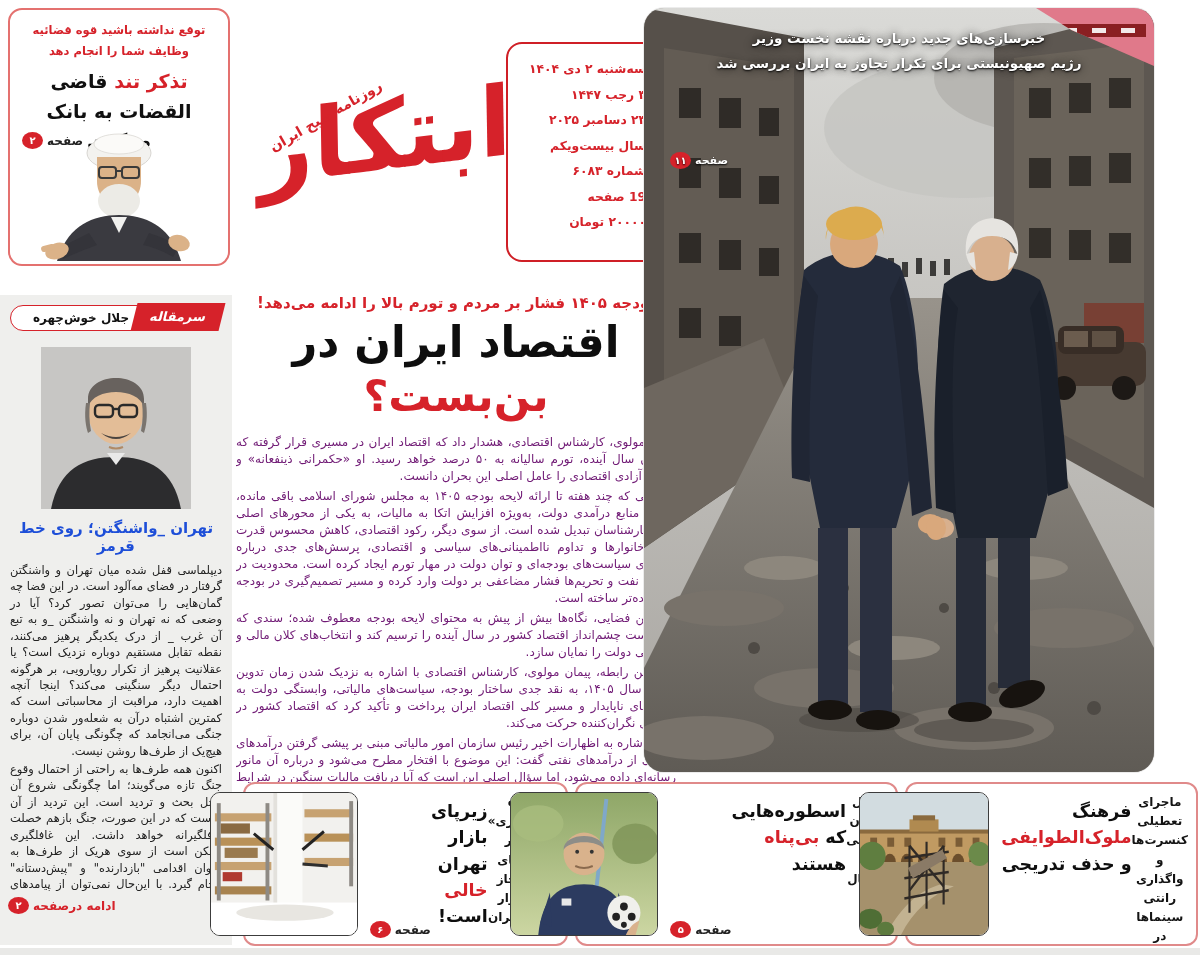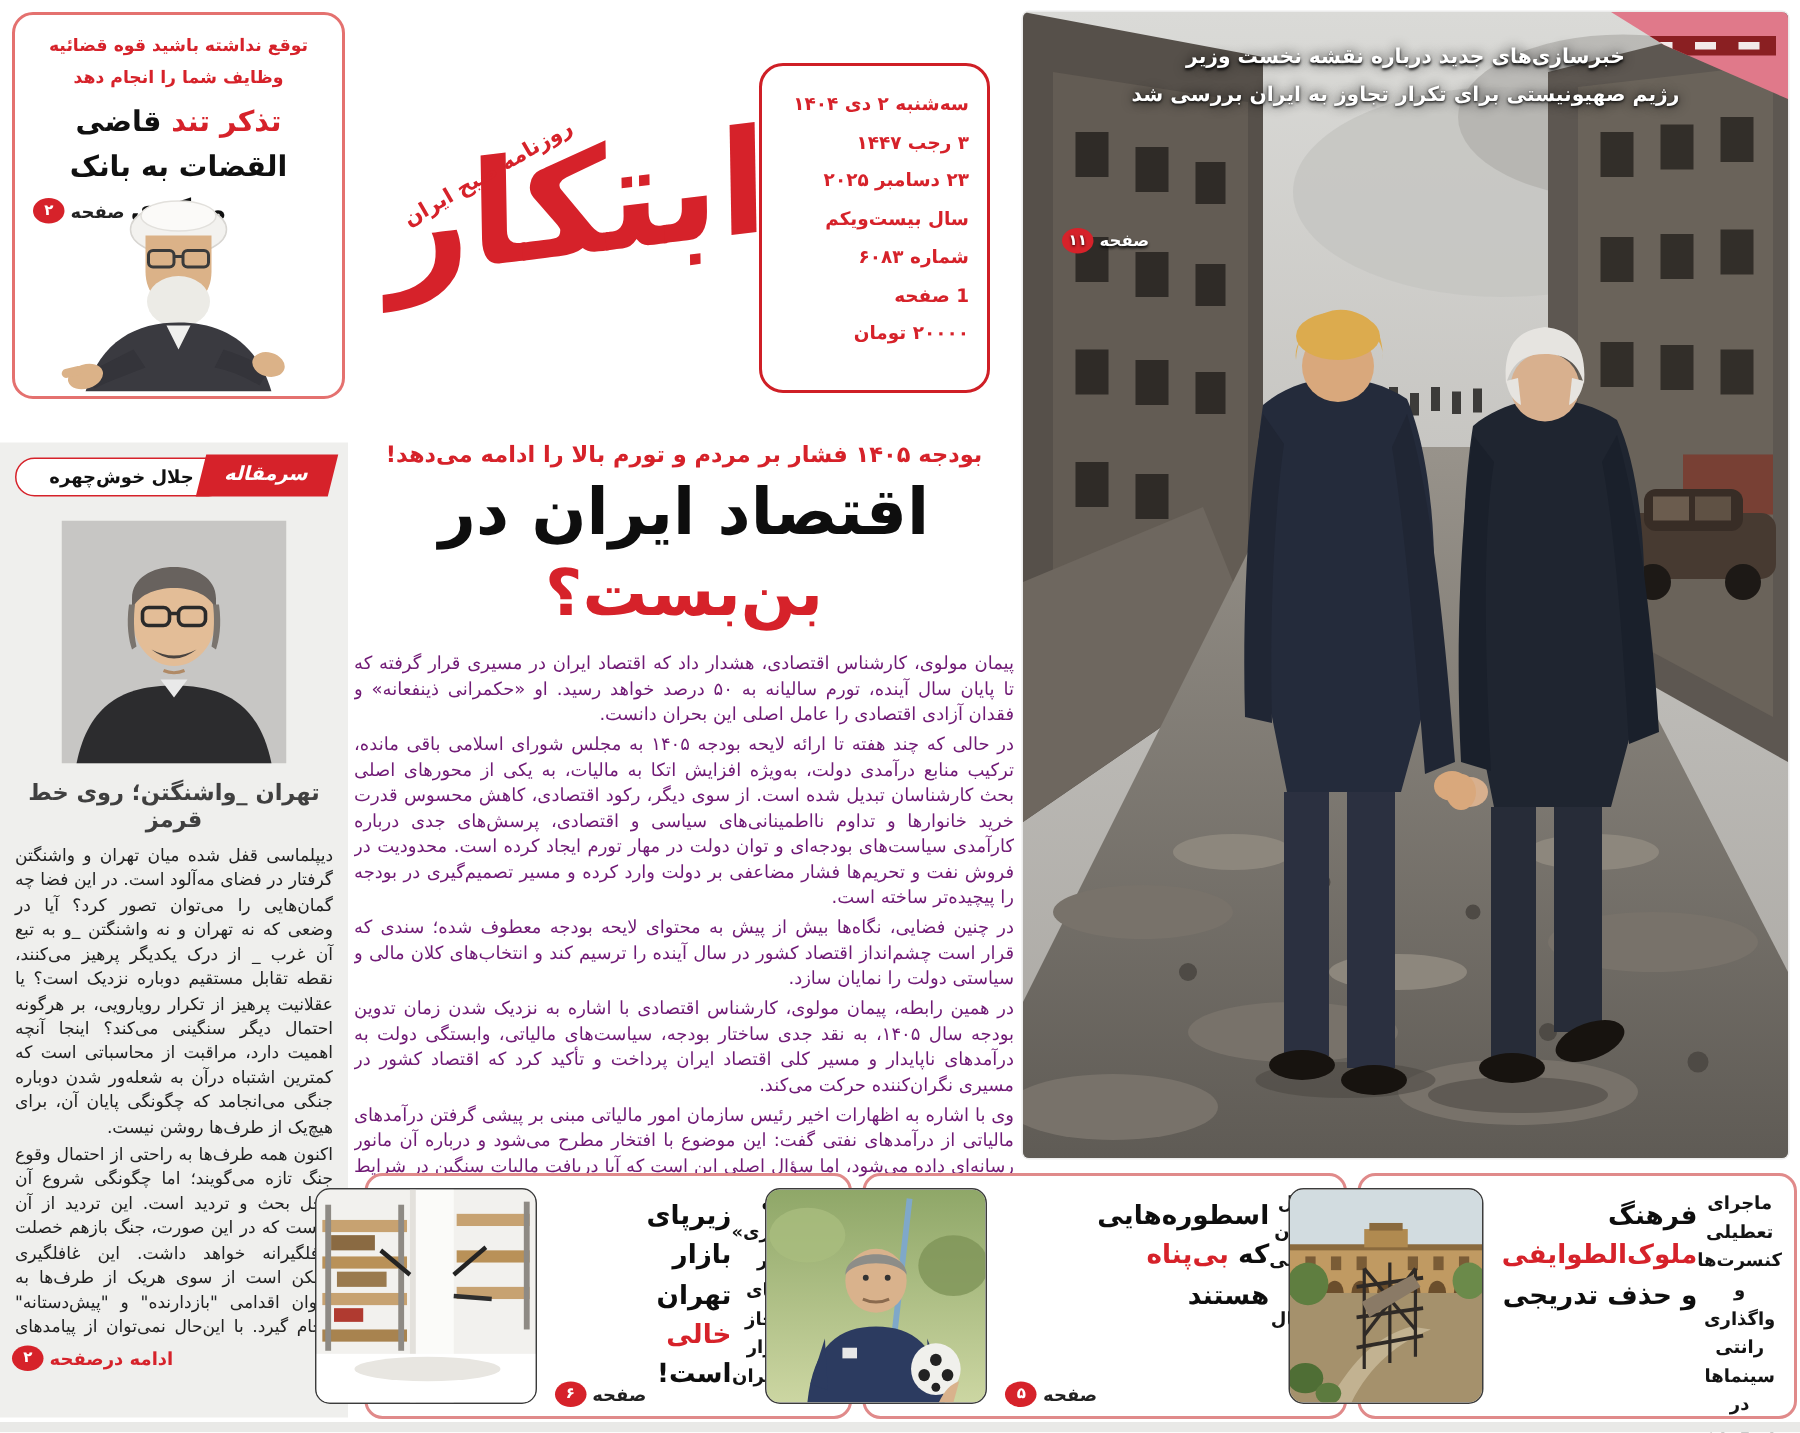--- a/index.html
+++ b/index.html
@@ -71,28 +71,28 @@
   .ribbon{
     position:absolute;right:2px;top:2px;background:var(--red);color:#fff;
     font-size:13px;font-weight:bold;padding:6px 16px 7px;transform:skewX(-14deg);
   }
   .author-pill{
     position:absolute;left:2px;top:4px;width:140px;padding:5px 0;
     border:1.5px solid var(--red);border-radius:16px;background:#fff;
     text-align:center;font-size:12px;font-weight:bold;color:#111;
   }
   .ed-photo{display:block;margin:10px auto 0;}
-  .editorial h3{margin:10px 4px 0;text-align:center;font-size:15px;font-weight:900;color:#404040;}
+  .editorial h3{margin:10px 4px 0;text-align:center;font-size:15px;font-weight:900;color:#1d4ed8;}
   .ed-body{margin-top:7px;height:330px;overflow:hidden;font-size:11.4px;line-height:1.44;text-align:justify;color:#222;padding:0 2px;}
   .ed-body p{margin:0 0 2px;}
   .editorial .badge{margin-top:5px;justify-content:flex-end;color:var(--red);}
   
   .photostory{
-    position:absolute;left:682px;top:8px;width:510px;height:764px;
-    border-radius:4px;overflow:hidden;background:#9b9892;box-shadow:0 0 0 1px #ececec;
+    position:absolute;left:644px;top:8px;width:510px;height:764px;
+    border-radius:20px;overflow:hidden;background:#9b9892;box-shadow:0 0 0 1px #ececec;
   }
   .photostory svg.scene{position:absolute;inset:0;}
   .ps-kick{
     position:absolute;top:18px;left:0;width:100%;text-align:center;
     color:#fff;font-size:13.5px;font-weight:bold;line-height:1.85;margin:0;
     text-shadow:0 1px 2px #000,0 0 8px rgba(0,0,0,.85);
   }
   .ps-headline{
     position:absolute;top:76px;left:0;width:100%;text-align:center;margin:0;
     color:#fff;font-size:34px;font-weight:900;
@@ -165,21 +165,21 @@
 
   <header class="masthead">
     <div class="logo">ابتکار</div>
     <div class="tagline">روزنامه صبح ایران</div>
     <div class="datebox">
       <div>سه‌شنبه ۲ دی ۱۴۰۴</div>
       <div>۳ رجب ۱۴۴۷</div>
       <div>۲۳ دسامبر ۲۰۲۵</div>
       <div>سال بیست‌ویکم</div>
       <div>شماره ۶۰۸۳</div>
-      <div>1 صفحه</div>
+      <div>19 صفحه</div>
       <div>۲۰۰۰۰ تومان</div>
     </div>
   </header>
 
   <section class="lead">
     <p class="kick">بودجه ۱۴۰۵ فشار بر مردم و تورم بالا را ادامه می‌دهد!</p>
     <h1><span>اقتصاد ایران در </span><span class="red">بن‌بست؟</span></h1>
     <div class="body">
       <p>پیمان مولوی، کارشناس اقتصادی، هشدار داد که اقتصاد ایران در مسیری قرار گرفته که تا پایان سال آینده، تورم سالیانه به ۵۰ درصد خواهد رسید. او «حکمرانی ذینفعانه» و فقدان آزادی اقتصادی را عامل اصلی این بحران دانست.</p>
       <p>در حالی که چند هفته تا ارائه لایحه بودجه ۱۴۰۵ به مجلس شورای اسلامی باقی مانده، ترکیب منابع درآمدی دولت، به‌ویژه افزایش اتکا به مالیات، به یکی از محورهای اصلی بحث کارشناسان تبدیل شده است. از سوی دیگر، رکود اقتصادی، کاهش محسوس قدرت خرید خانوارها و تداوم نااطمینانی‌های سیاسی و اقتصادی، پرسش‌های جدی درباره کارآمدی سیاست‌های بودجه‌ای و توان دولت در مهار تورم ایجاد کرده است. محدودیت در فروش نفت و تحریم‌ها فشار مضاعفی بر دولت وارد کرده و مسیر تصمیم‌گیری در بودجه را پیچیده‌تر ساخته است.</p>

